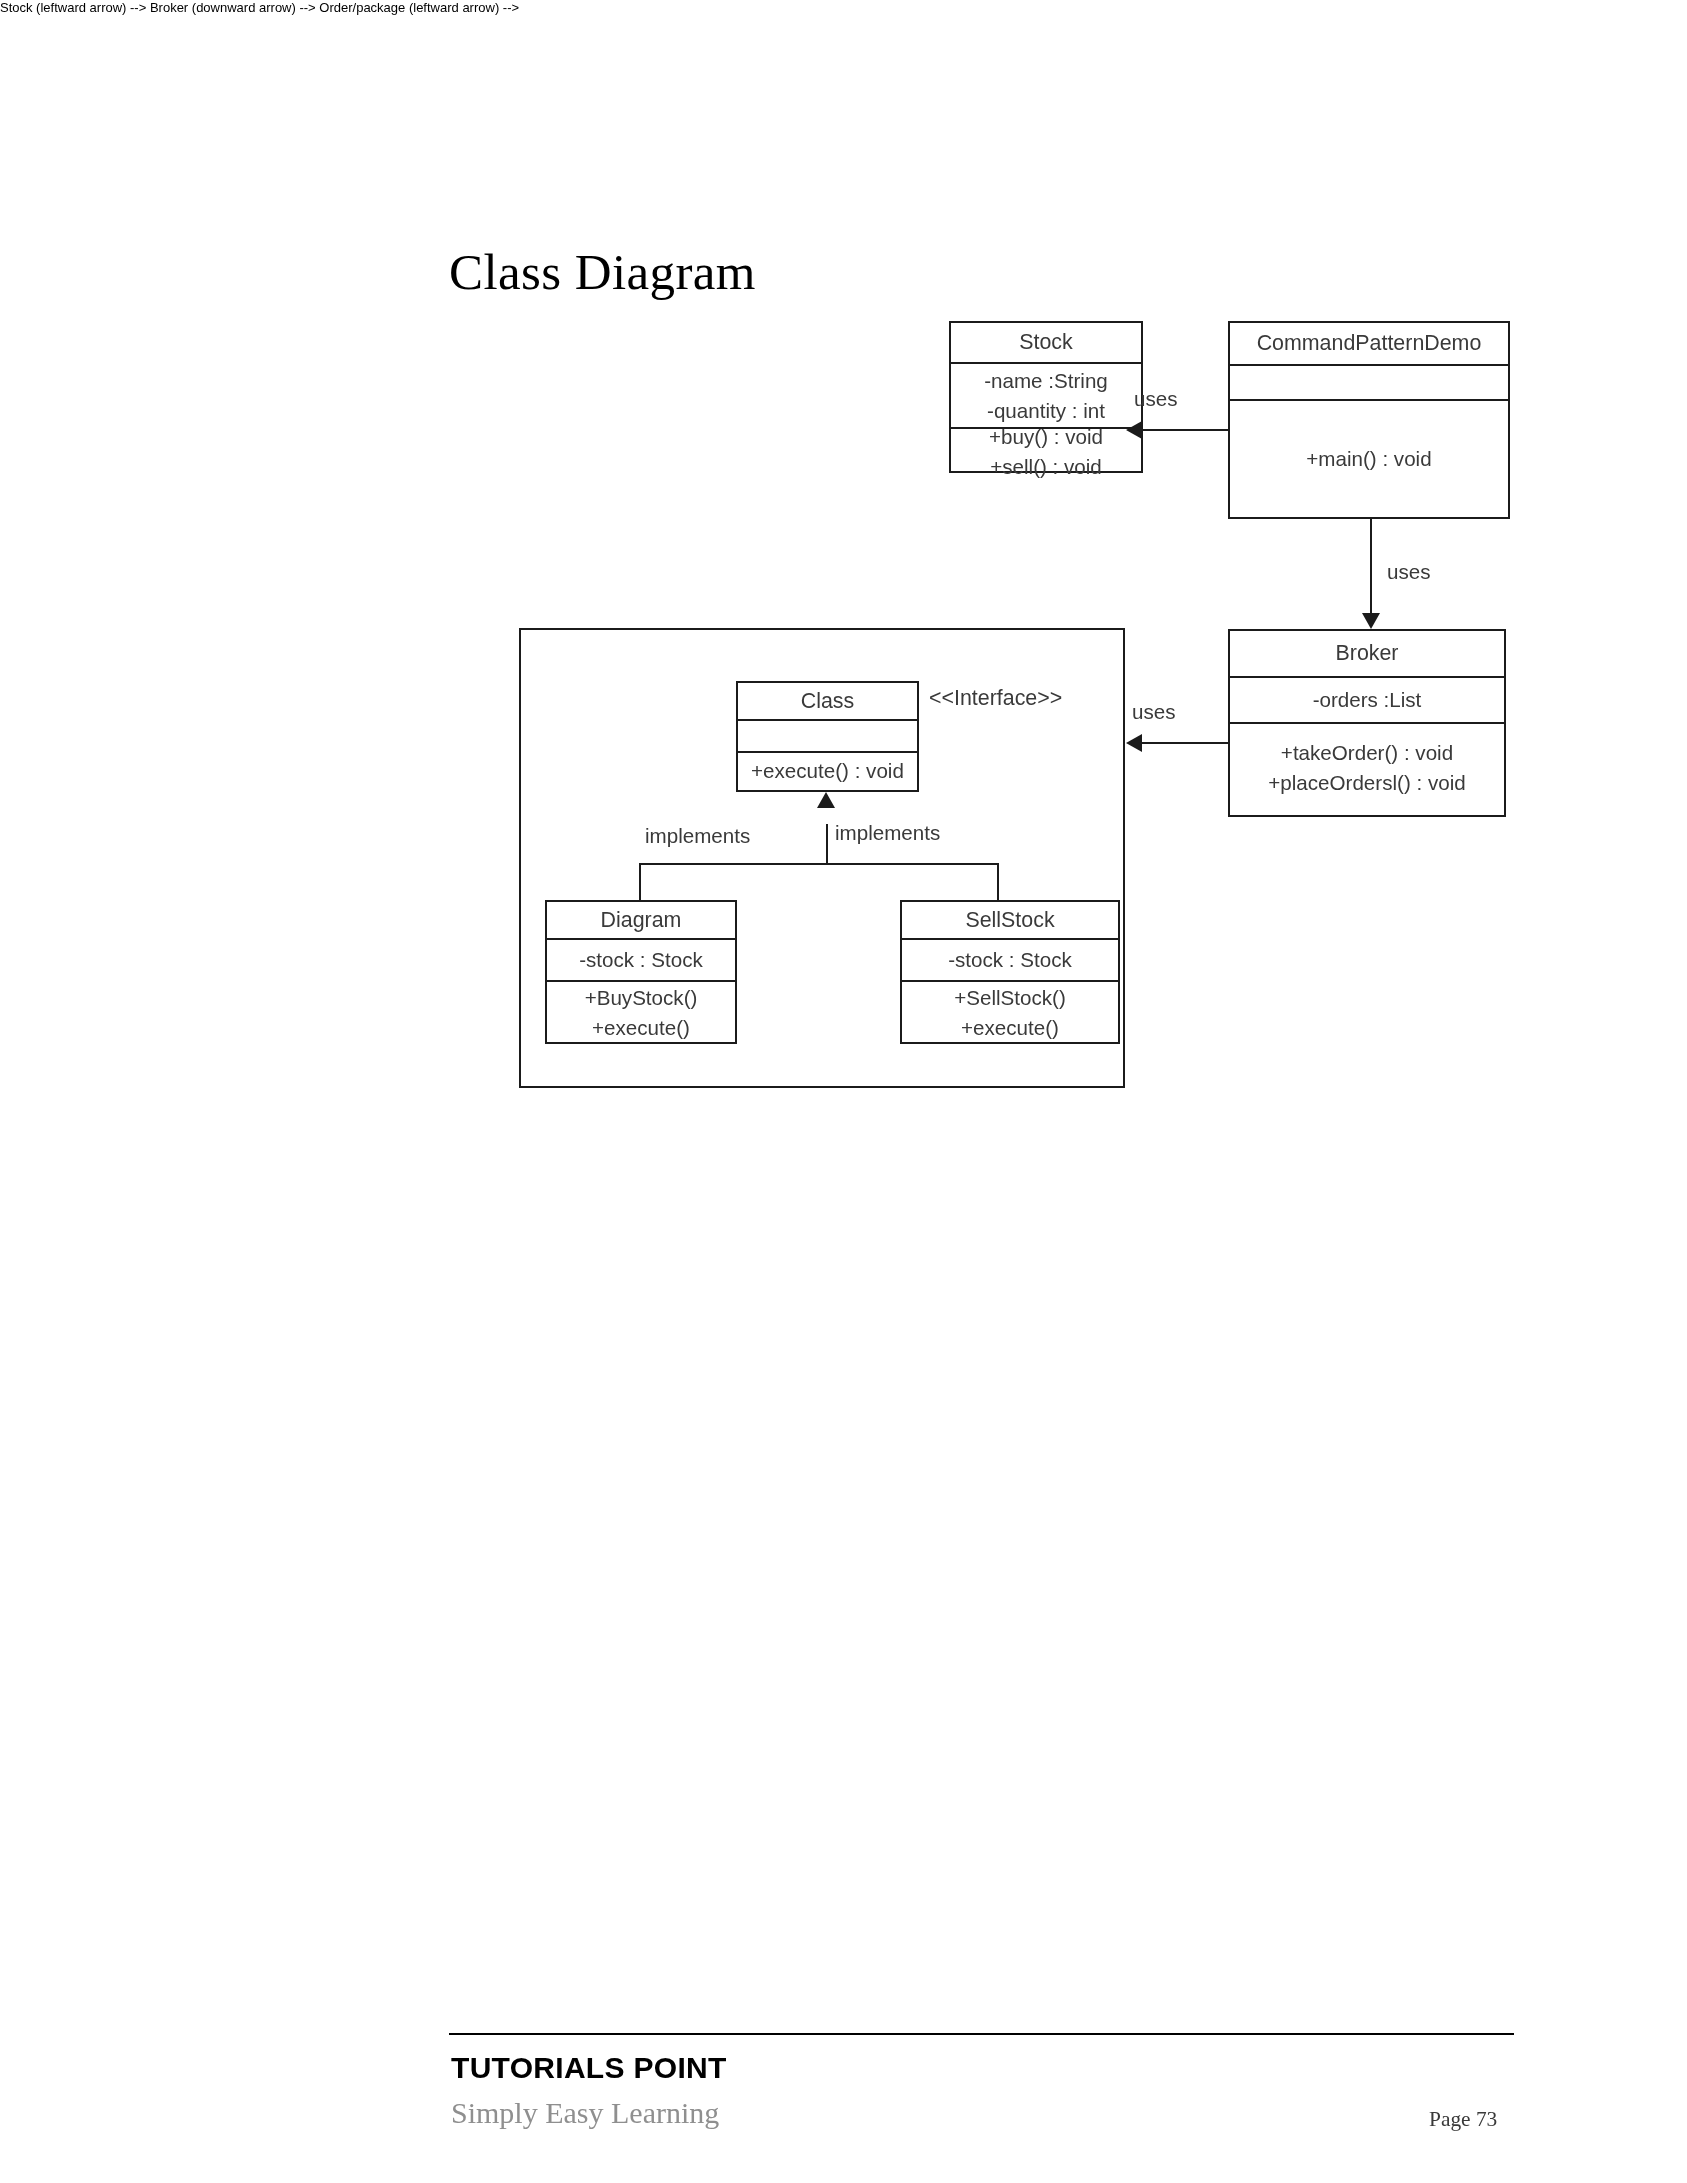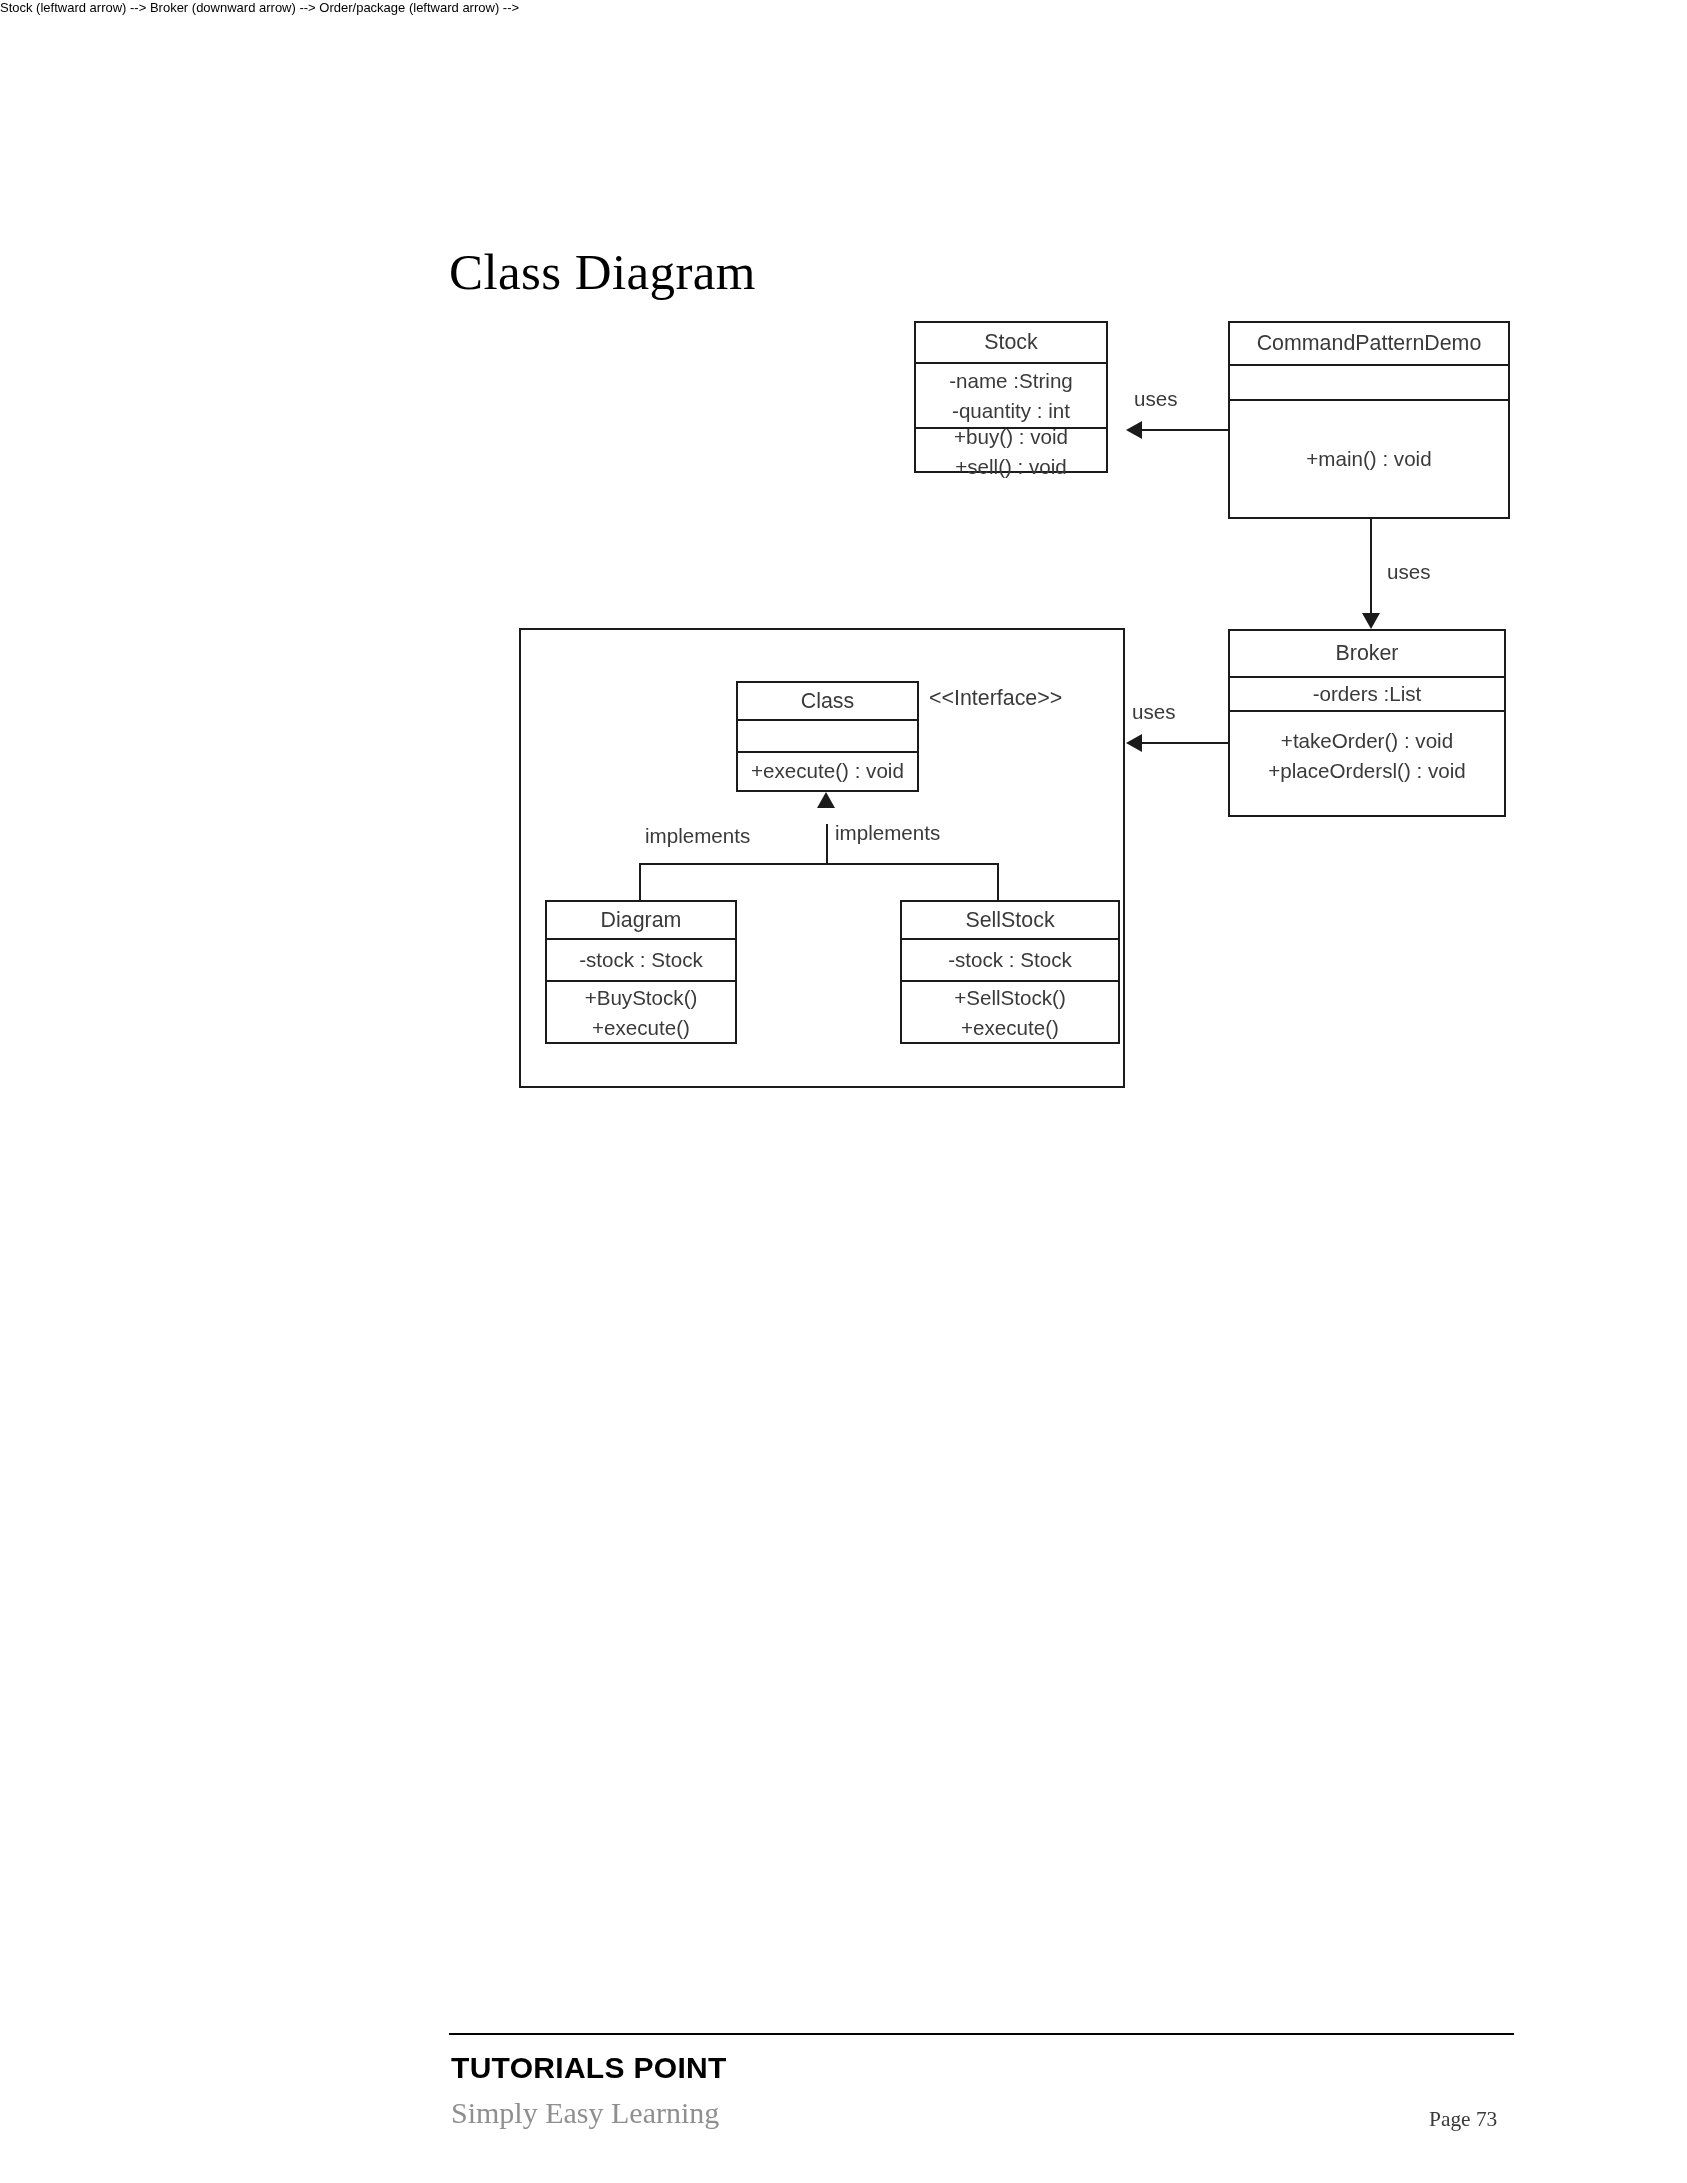--- a/index.html
+++ b/index.html
@@ -159,21 +159,21 @@
   }
 </style>
 </head>
 <body>
 
 <div id="page-title">Class Diagram</div>
 
 <div id="diagram">
 
   
-  <div class="uml-box" style="left:914px; top:321px; width:194px; height:152px;">
+  <div class="uml-box" style="left:949px; top:321px; width:194px; height:152px;">
     <div class="uml-compartment name" style="height:39px;">Stock</div>
     <div class="divider"></div>
     <div class="uml-compartment" style="height:63px;">
       <div>-name :String</div>
       <div>-quantity : int</div>
     </div>
     <div class="divider"></div>
     <div class="uml-compartment" style="height:45px;">
       <div>+buy() : void</div>
       <div>+sell() : void</div>
@@ -190,21 +190,21 @@
     <div class="divider"></div>
     <div class="uml-compartment" style="height:116px;">
       <div>+main() : void</div>
     </div>
   </div>
 
   
   <div class="uml-box" style="left:1228px; top:629px; width:278px; height:188px;">
     <div class="uml-compartment name" style="height:45px;">Broker</div>
     <div class="divider"></div>
-    <div class="uml-compartment" style="height:32px;">
+    <div class="uml-compartment" style="height:44px;">
       <div>-orders :List</div>
     </div>
     <div class="divider"></div>
     <div class="uml-compartment" style="height:87px;">
       <div>+takeOrder() : void</div>
       <div>+placeOrdersl() : void</div>
     </div>
   </div>
 
   

